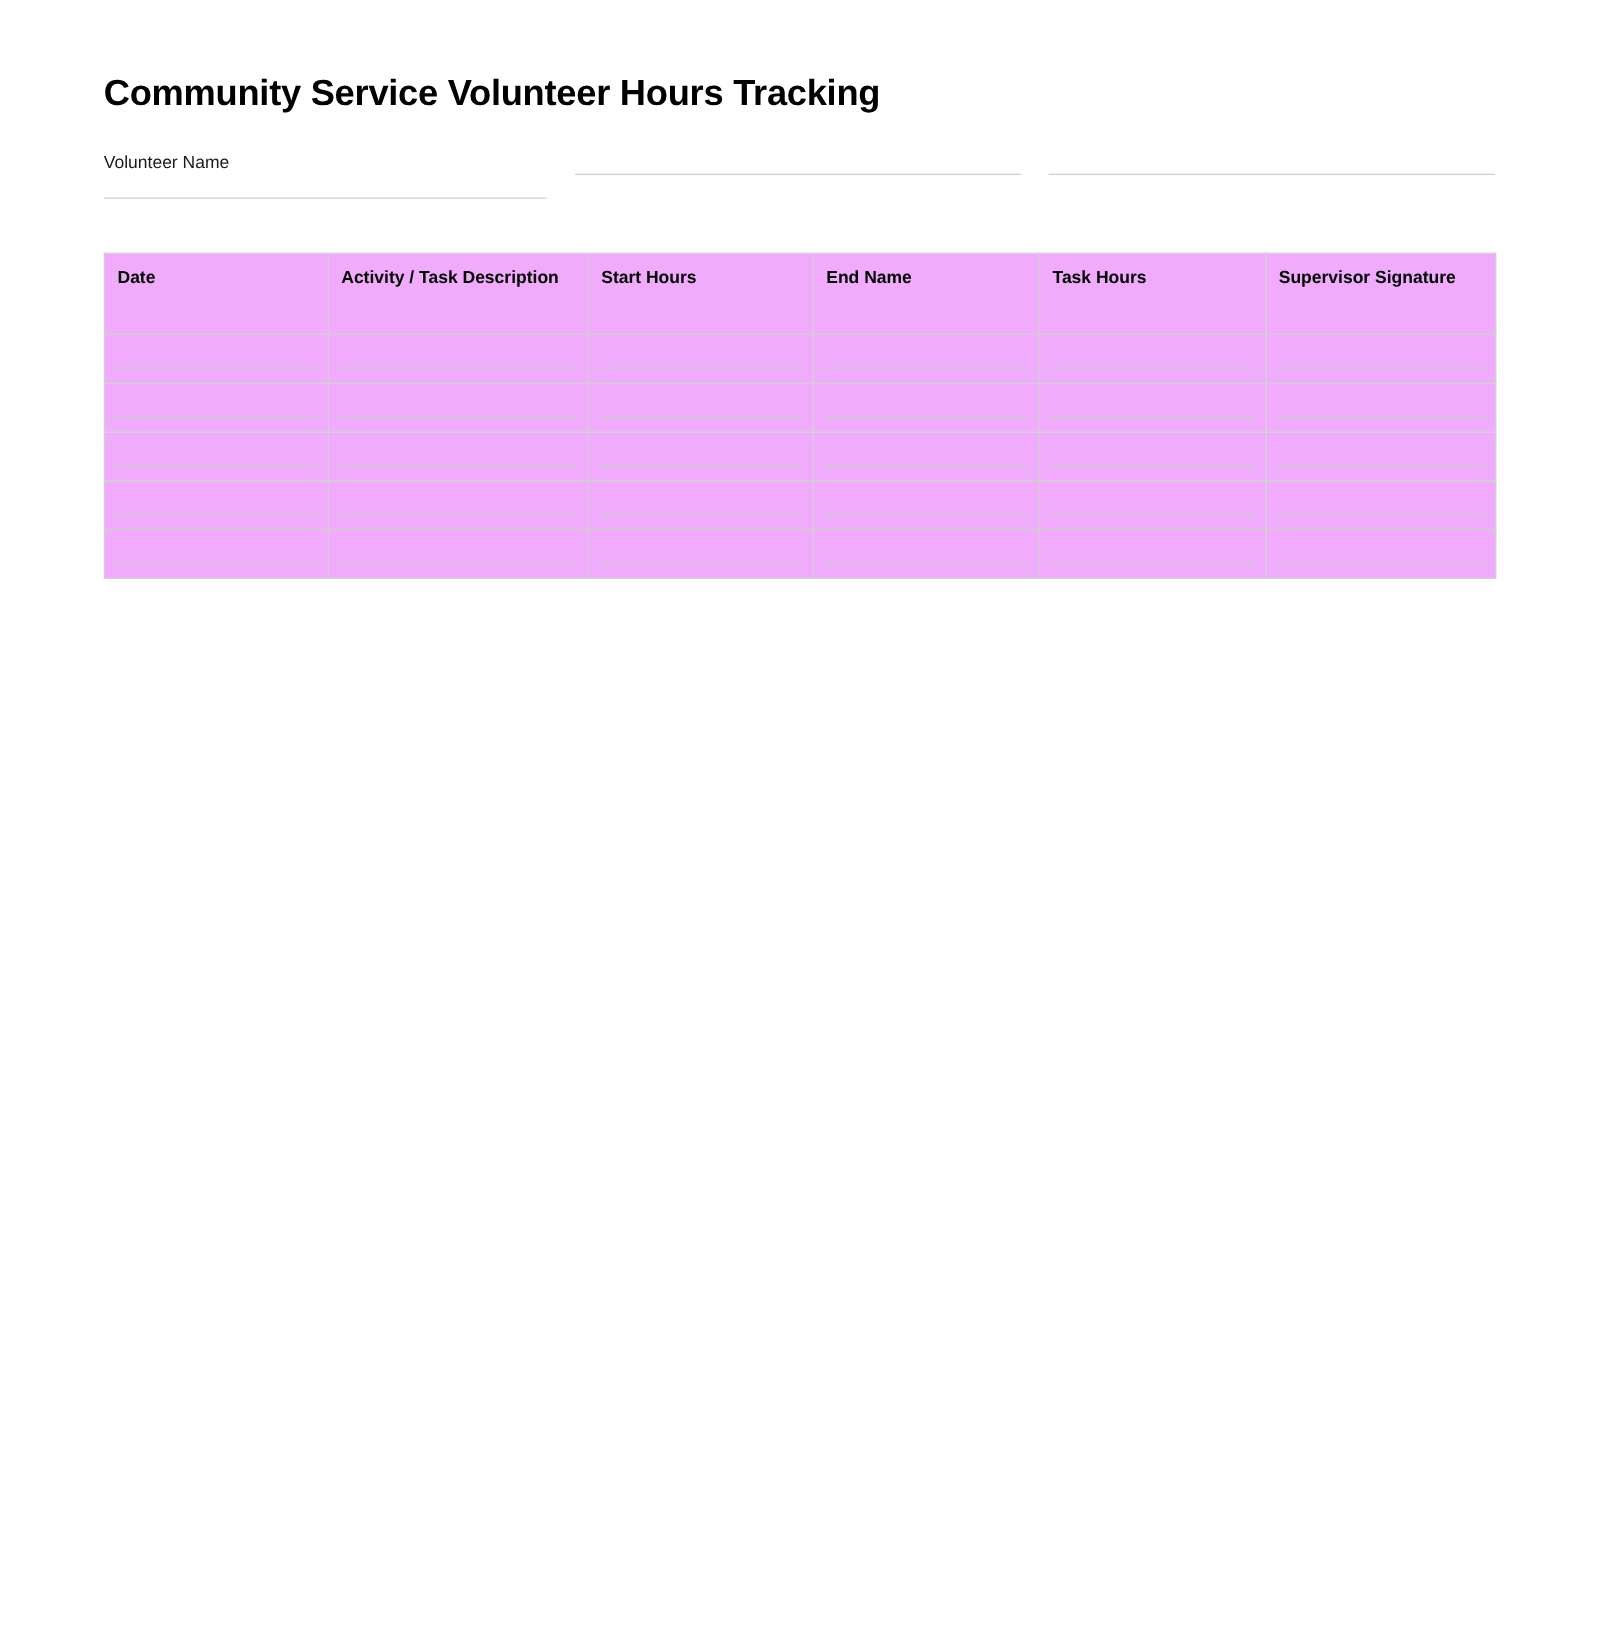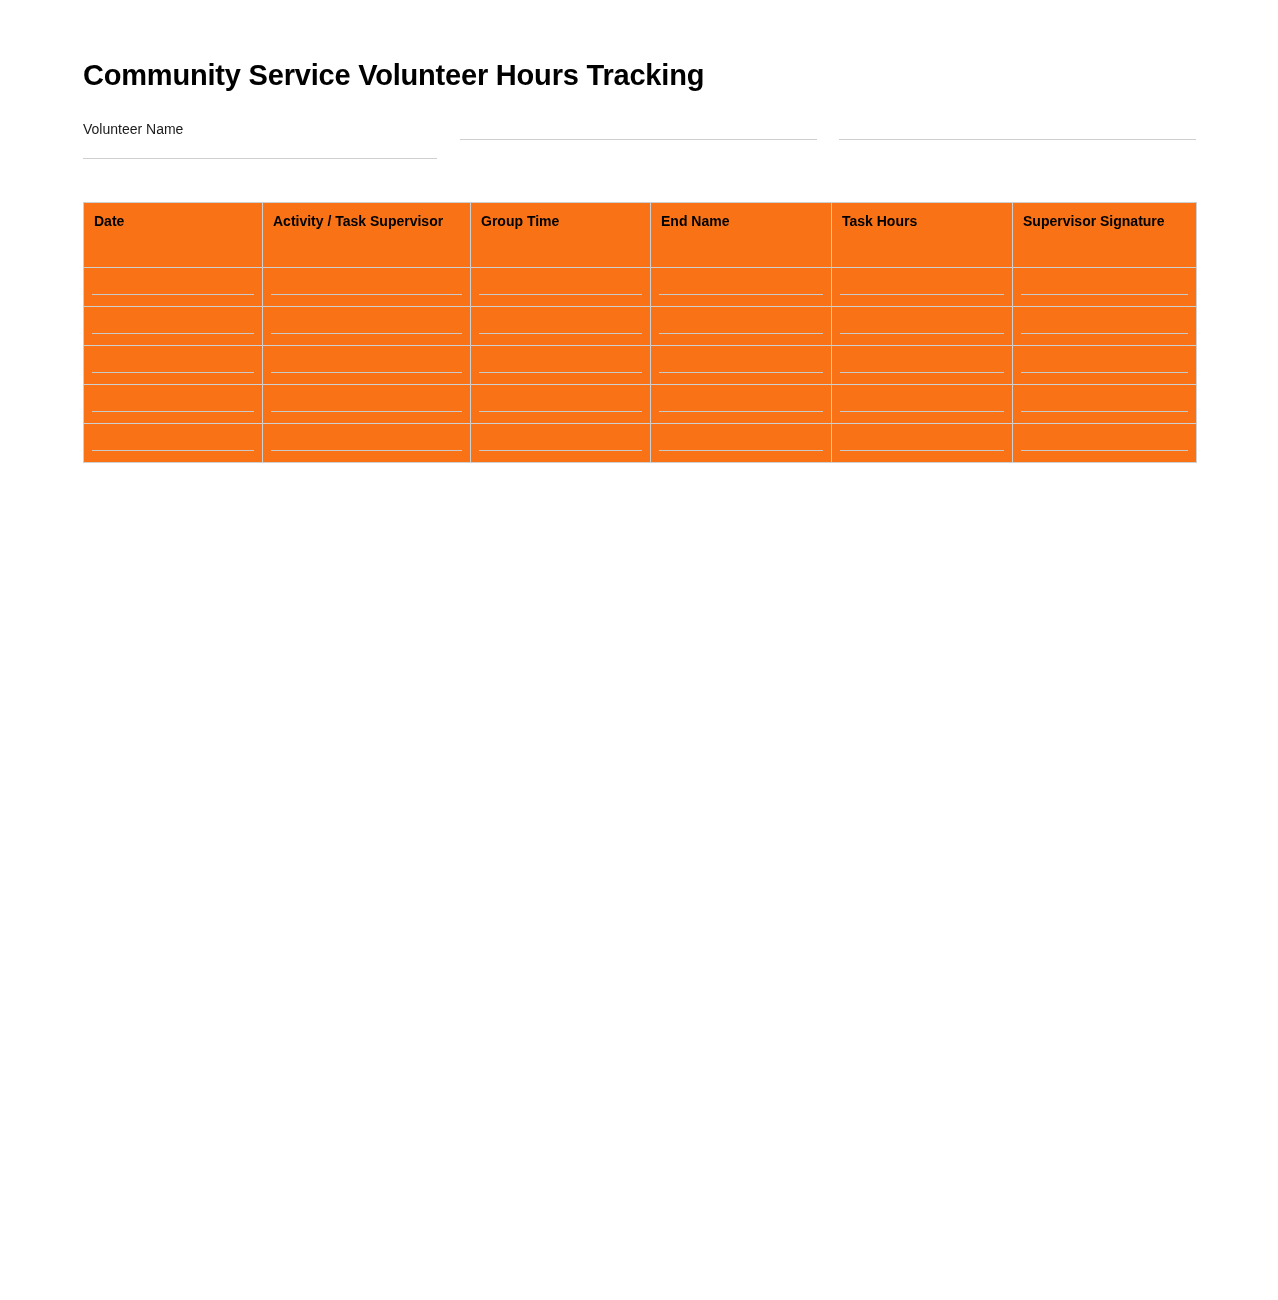--- a/index.html
+++ b/index.html
@@ -82,21 +82,21 @@
     width: 1113px;
     border-collapse: collapse;
     table-layout: fixed;
     border: 1px solid #cfcfcf;
   }
   .hours-table th,
   .hours-table td {
     border: 1px solid #cfcfcf;
     padding: 0;
     vertical-align: top;
-    background: #f97316;
+    background: #f0abfc;
   }
   .hours-table th {
     height: 55px;
     padding: 9px 10px 0 10px;
     text-align: left;
     font-size: 14px;
     font-weight: bold;
     line-height: 18px;
     color: #000000;
   }
@@ -148,22 +148,22 @@
         <col class="c-date">
         <col class="c-act">
         <col class="c-start">
         <col class="c-end">
         <col class="c-total">
         <col class="c-sign">
       </colgroup>
       <thead>
         <tr>
           <th>Date</th>
-          <th>Activity / Task Supervisor</th>
-          <th>Group Time</th>
+          <th>Activity / Task Description</th>
+          <th>Start Hours</th>
           <th>End Name</th>
           <th>Task Hours</th>
           <th>Supervisor Signature</th>
         </tr>
       </thead>
       <tbody>
         <tr>
           <td>
               <span class="cell-line"></span>
             </td>

